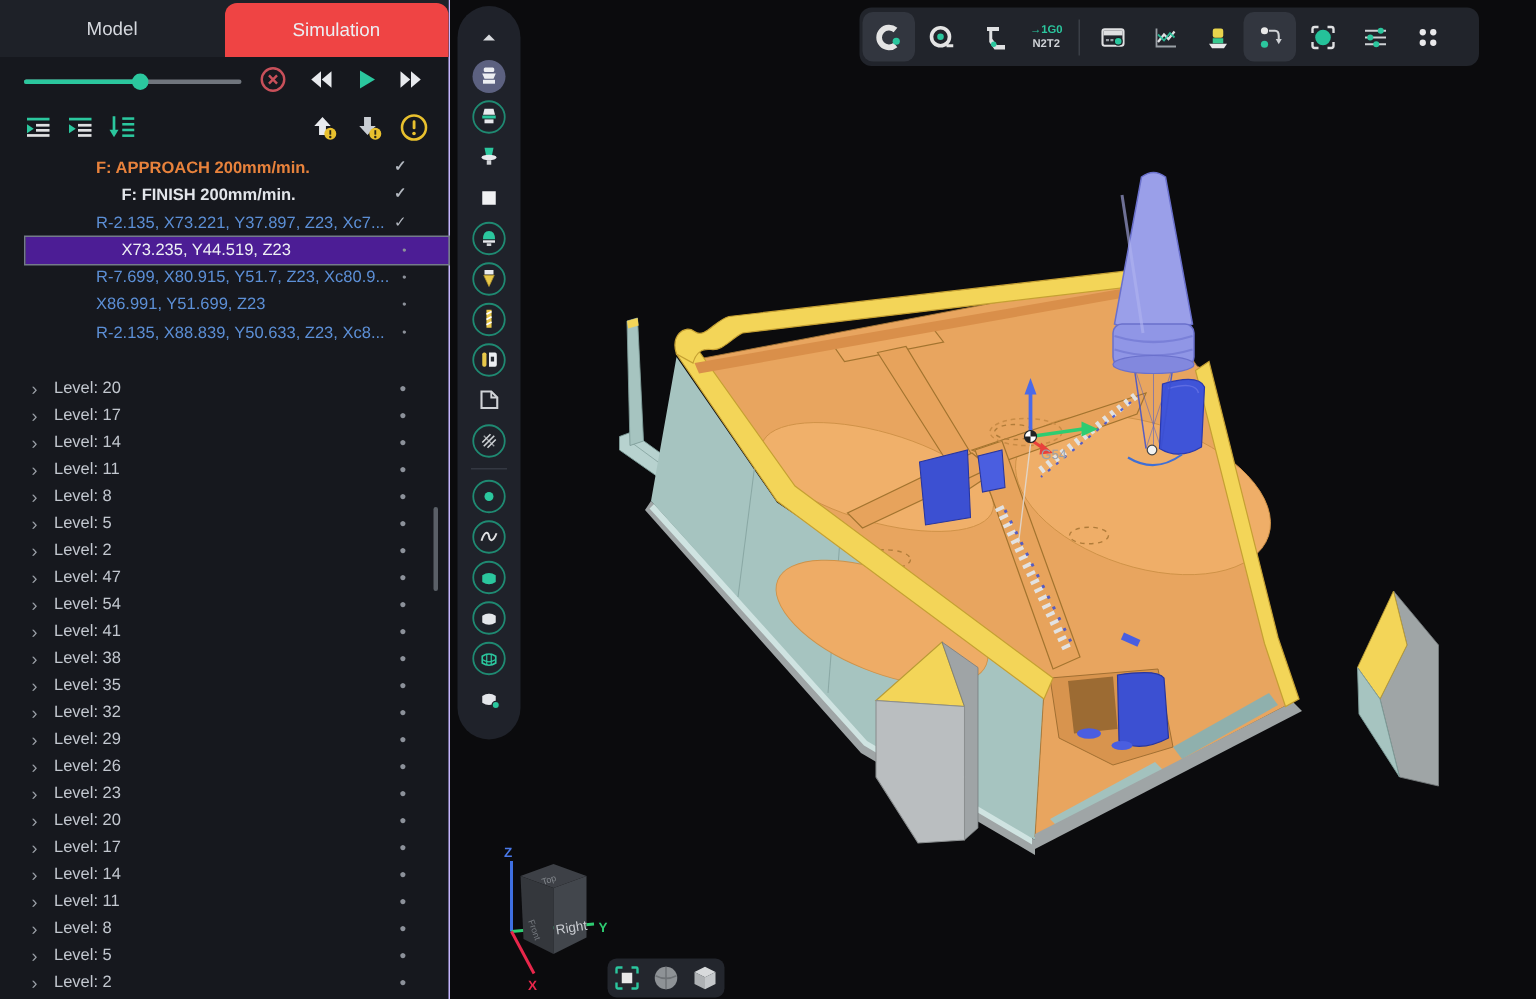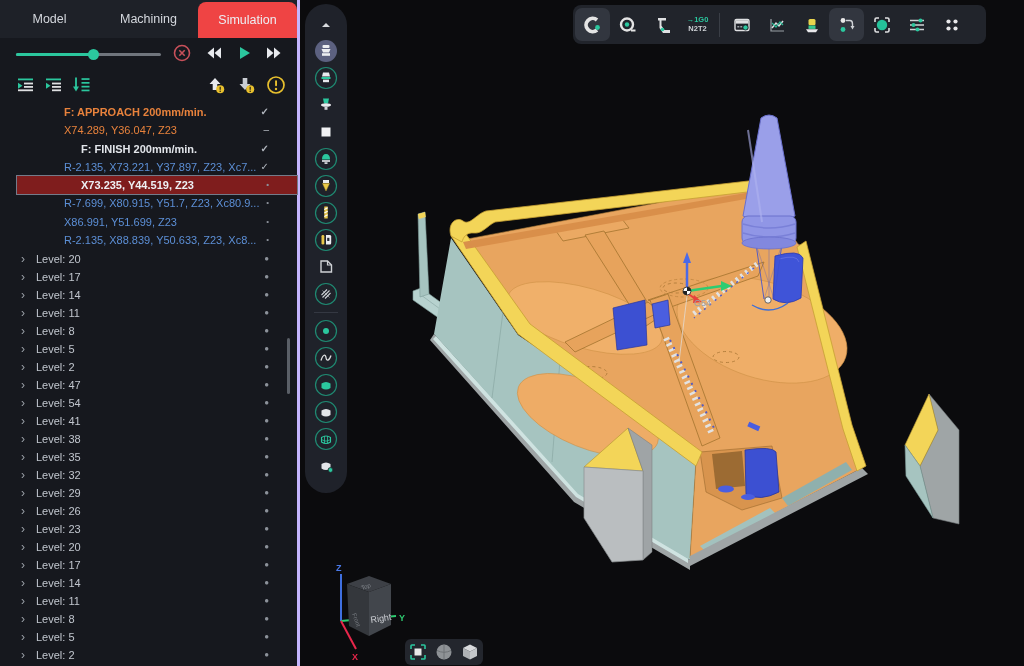--- a/index.html
+++ b/index.html
@@ -2,21 +2,21 @@
 <html><head>
 <meta charset="utf-8">
 <style>
   * { margin:0; padding:0; box-sizing:border-box; }
   html,body { width:1024px; height:666px; overflow:hidden; background:#0b0b0d;
               font-family:"Liberation Sans", sans-serif; }
   .app { position:absolute; inset:0; width:1024px; height:666px; }
 
   
   .left-panel { position:absolute; left:0; top:0; width:300px; height:666px;
-                background:#16181e; border-right:3px solid #c4b5fd; z-index:5; }
+                background:#16181e; border-right:1px solid #c4b5fd; z-index:5; }
   .tabbar { position:absolute; left:0; top:0; width:100%; height:38px; background:#1e2128;
             display:flex; align-items:stretch; }
   .tab { flex:1; display:flex; align-items:center; justify-content:center;
          color:#d4d7dd; font-size:12.5px; cursor:pointer; }
   .tab.selected { background:#ef4444; border-radius:8px 8px 0 0; margin-top:2px; color:#eceef2; }
 
   .playback { position:absolute; left:0; top:38px; width:100%; height:32px; }
   .slider { position:absolute; left:16px; top:15px; width:145px; height:3px;
             background:#70757d; border-radius:2px; }
   .slider-fill { position:absolute; left:0; top:0; height:3px; background:#2bc79e; border-radius:2px; }
@@ -30,21 +30,21 @@
             align-items:center; justify-content:center; cursor:pointer; }
 
   
   .gcode-list { position:absolute; left:0; top:103px; width:100%; }
   .grow { position:relative; height:18.3px; line-height:18.3px; font-size:11px;
           padding-left:64px; white-space:nowrap; color:#cfd3da; cursor:pointer; }
   .grow.c-orange { color:#e8823c; }
   .grow.c-blue   { color:#5c8fd6; }
   .grow.c-white  { color:#e2e5ea;margin-left:17px; }
   .grow.bold { font-weight:bold; }
-  .grow.selected { background:#7f1d1d; outline:1px solid #747b8a; color:#eef0f4;font-weight:bold; }
+  .grow.selected { background:#4c1d95; outline:1px solid #747b8a; color:#eef0f4; }
   .grow .status { position:absolute; right:28px; top:0; color:#b2b7bf; font-size:10px; }
   .grow .status.dot { color:#8c919a; font-size:8px; }
 
   .level-list { position:absolute; left:0; top:250px; width:100%; }
   .lrow { position:relative; height:18px; line-height:18px; font-size:11px;
           color:#c2c7cf; padding-left:36px; cursor:pointer; }
   .lrow .chev { position:absolute; left:21px; top:0; color:#9ba0a8; font-size:12px; }
   .lrow::after { content:"●"; position:absolute; right:28px; top:0; color:#8c919a; font-size:8px; }
 
   .scroll-thumb { position:absolute; right:7px; top:338px; width:3px; height:56px;
@@ -220,21 +220,20 @@
         <text x="336" y="571" font-size="9" fill="#4a79e8" font-weight="bold">Z</text>
         <text x="399" y="621" font-size="9" fill="#2ecc71" font-weight="bold">Y</text>
         <text x="352" y="660" font-size="9" fill="#e8274b" font-weight="bold">X</text>
       </g>
     </svg>
   </div>
 
   <div class="left-panel">
     <div class="tabbar">
       <div class="tab">Model</div>
-      <div class="tab">Machining</div>
       <div class="tab selected">Simulation</div>
     </div>
 
     <div class="playback">
       <div class="slider">
         <div class="slider-fill" style="width: 53%;"></div>
         <div class="slider-handle" style="left: 53%;"></div>
       </div>
       <div class="pb-ico" style="left:170px">
         <svg width="20" height="20">
@@ -314,24 +313,20 @@
           </svg>
       </div>
     </div>
 
     <div class="gcode-list">
 
     <div class="grow c-orange bold">
           <span class="txt">F: APPROACH 200mm/min.</span>
           <span class="status">✓</span>
         </div>
-        <div class="grow c-orange">
-          <span class="txt">X74.289, Y36.047, Z23</span>
-          <span class="status">–</span>
-        </div>
         <div class="grow c-white bold">
           <span class="txt">F: FINISH 200mm/min.</span>
           <span class="status">✓</span>
         </div>
         <div class="grow c-blue">
           <span class="txt">R-2.135, X73.221, Y37.897, Z23, Xc7...</span>
           <span class="status">✓</span>
         </div>
         <div class="grow c-white selected">
           <span class="txt">X73.235, Y44.519, Z23</span>

